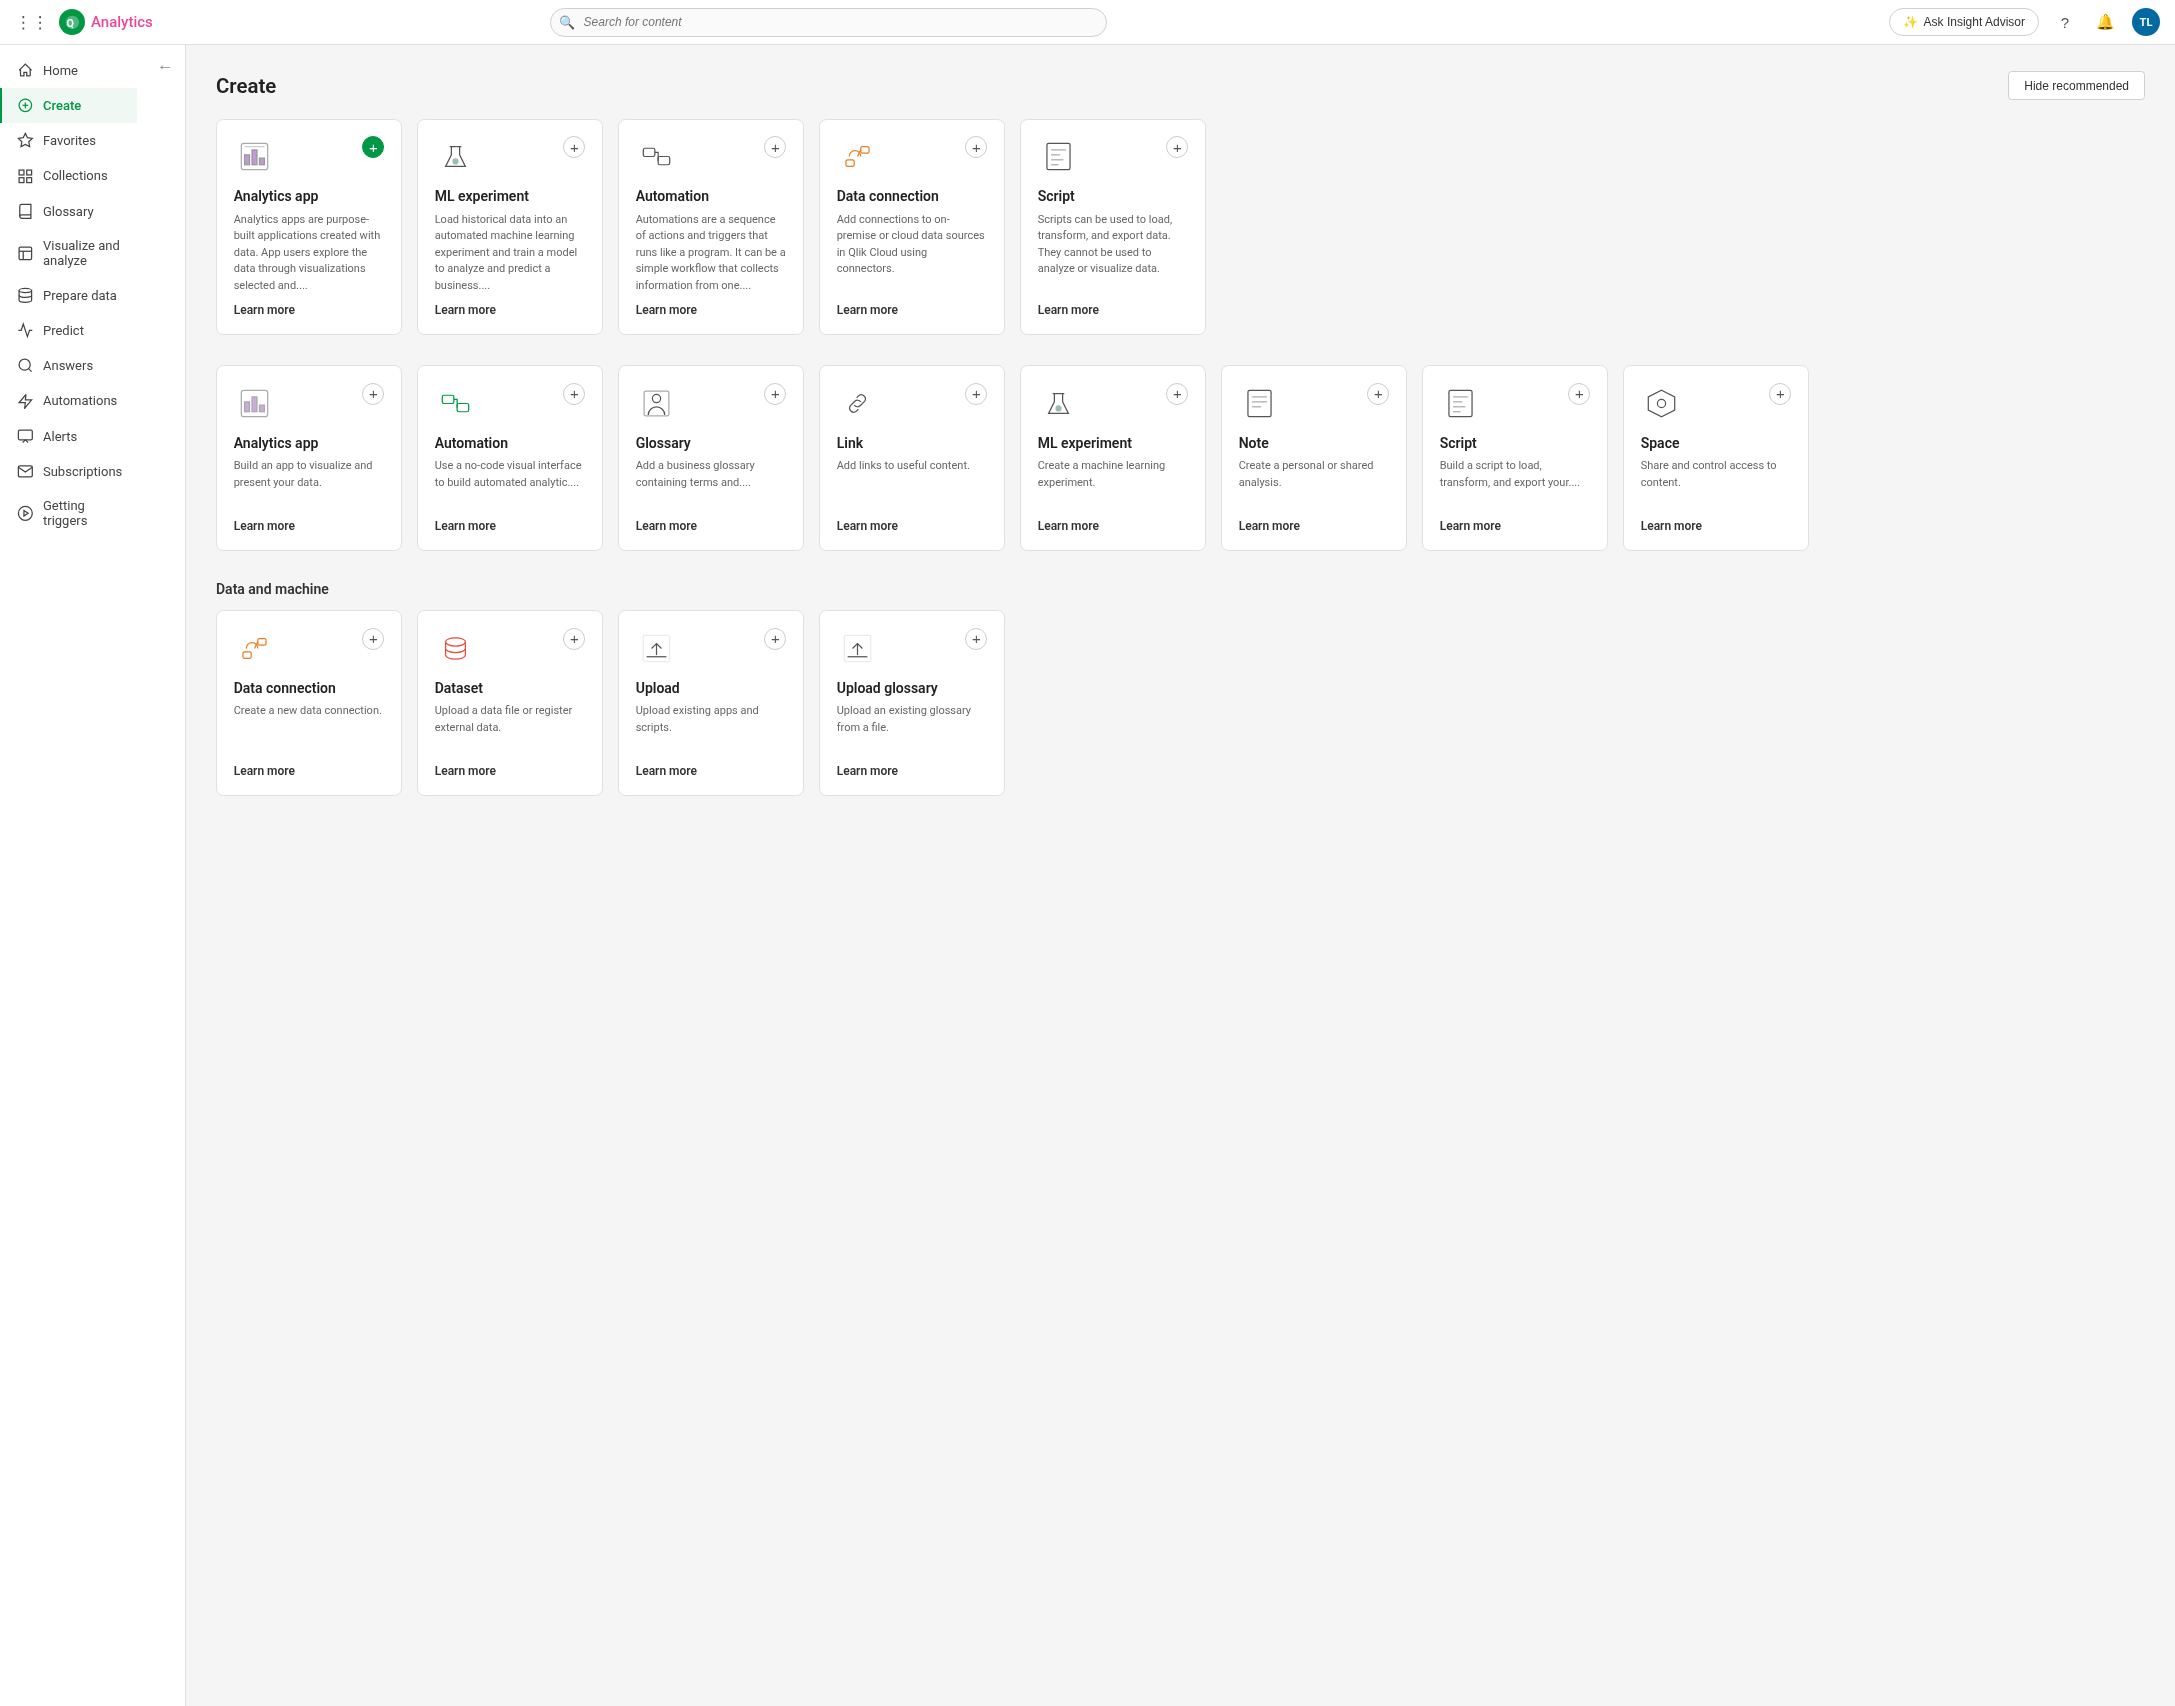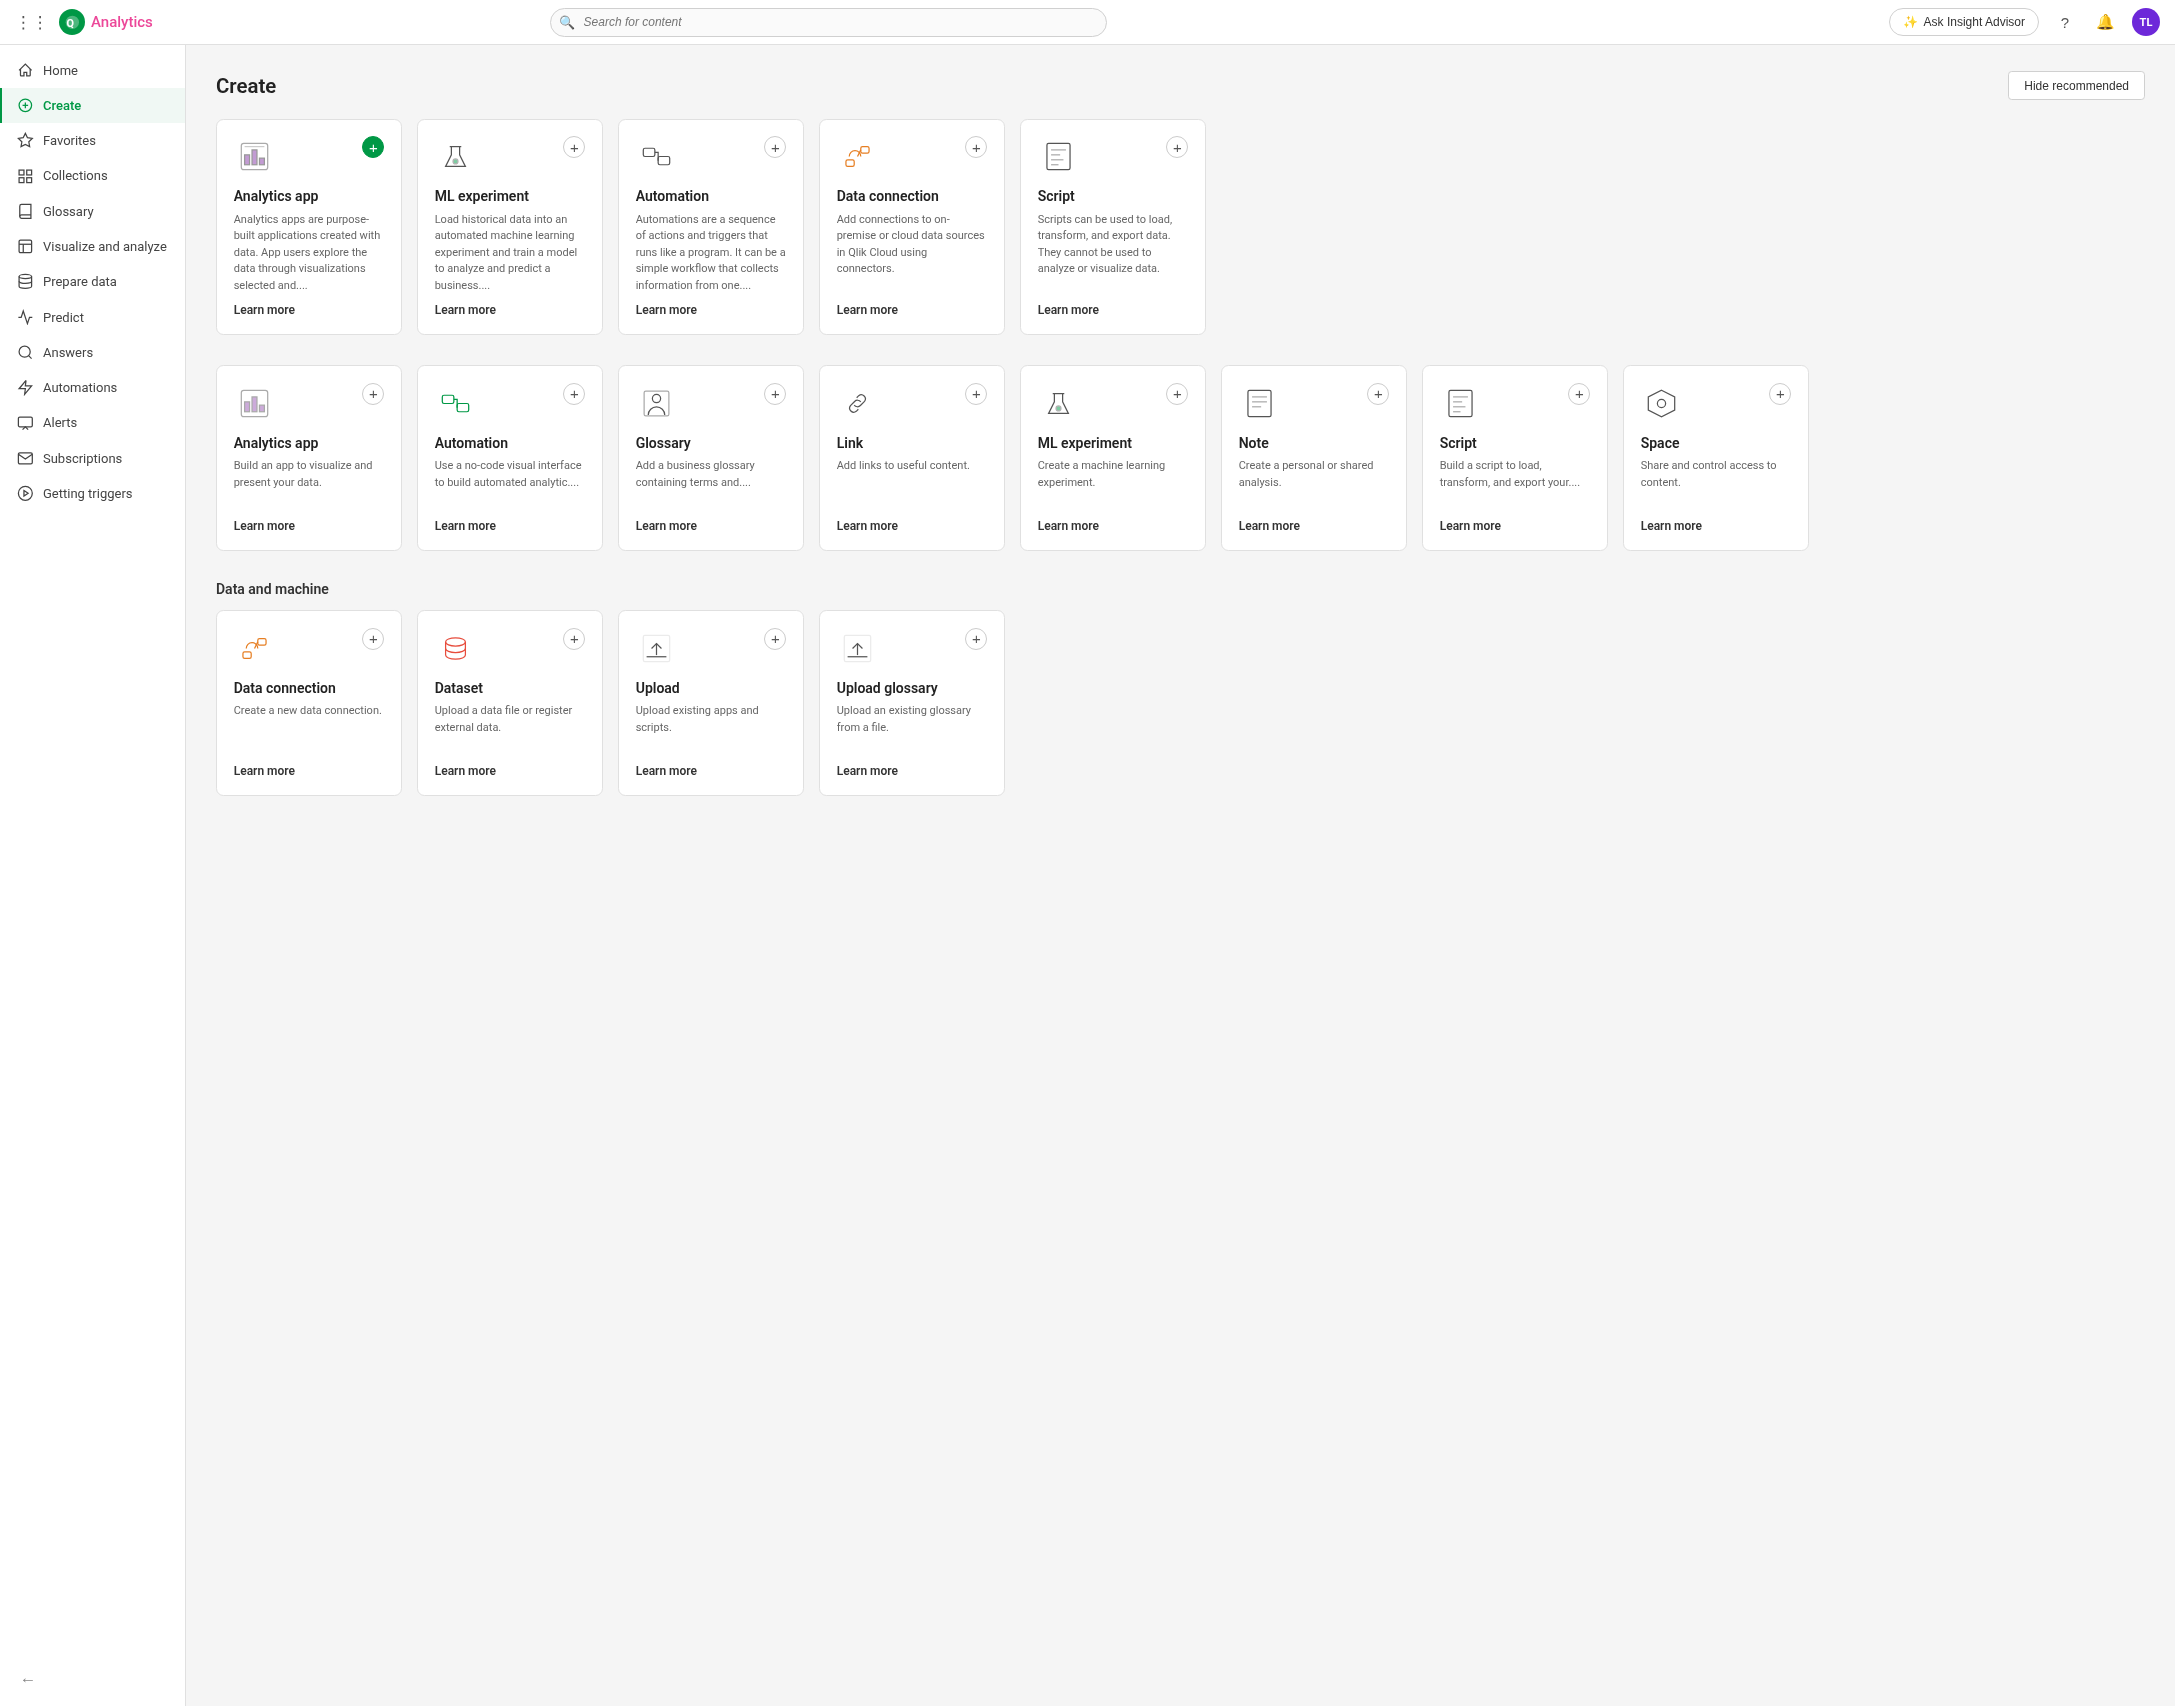--- a/index.html
+++ b/index.html
@@ -2,36 +2,36 @@
 <html style="font-size:15px"><head>
   <meta charset="utf-8">
   <style>
     * { box-sizing: border-box; margin: 0; padding: 0; }
     body { font-family: -apple-system, BlinkMacSystemFont, 'Segoe UI', Roboto, sans-serif; background: #f5f5f5; color: #333; font-size: 13px; }
 
     
     .app-layout { display: flex; flex-direction: column; height: 100vh; }
     .top-bar { display: flex; align-items: center; background: #fff; border-bottom: 0.9px solid #e0e0e0; padding: 0 15px; height: 45px; flex-shrink: 0; gap: 11px; }
     .main-layout { display: flex; flex: 1; overflow: hidden; }
-    .sidebar { width: 186px; background: #fff; border-right: 0.9px solid #e0e0e0; overflow-y: auto; flex-shrink: 0; display: flex; flex-direction: column; }
+    .sidebar { width: 186px; background: #fff; border-right: 0.9px solid #e0e0e0; overflow-y: auto; flex-shrink: 0; display: flex; }
     .content-area { flex: 1; overflow-y: auto; background: #f5f5f5; padding: 26px 30px; }
 
     
     .app-grid-icon { color: #555; font-size: 16.7px; cursor: pointer; }
     .qlik-logo { display: flex; align-items: center; gap: 5.6px; text-decoration: none; }
     .qlik-logo-circle { width: 26px; height: 26px; background: #009845; border-radius: 50%; display: flex; align-items: center; justify-content: center; }
     .qlik-logo-circle svg { fill: white; width: 16.7px; height: 16.7px; }
     .app-title { font-size: 15px; font-weight: 500; color: #ec4899; }
     .search-bar { flex: 1; max-width: 557px; margin: 0 auto; position: relative; }
     .search-bar input { width: 100%; padding: 6.5px 13px 6.5px 33px; border: 0.9px solid #d0d0d0; border-radius: 18.6px; font-size: 12px; background: #fafafa; outline: none; font-style: italic; }
     .search-icon-inner { position: absolute; left: 10.2px; top: 50%; transform: translateY(-50%); color: #888; font-size: 13px; }
     .top-bar-right { display: flex; align-items: center; gap: 11px; margin-left: auto; }
     .ask-insight-btn { display: flex; align-items: center; gap: 5.6px; padding: 5.6px 13px; border: 0.9px solid #d0d0d0; border-radius: 18.6px; background: #fff; cursor: pointer; font-size: 12px; color: #333; white-space: nowrap; }
     .top-icon-btn { width: 30px; height: 30px; border-radius: 50%; border: none; background: transparent; cursor: pointer; font-size: 15px; color: #555; display: flex; align-items: center; justify-content: center; }
-    .user-avatar { width: 28px; height: 28px; border-radius: 50%; background: #6d28d9; color: #fff; display: flex; align-items: center; justify-content: center; font-size: 11px; font-weight: 700; cursor: pointer; }
+    .user-avatar { width: 28px; height: 28px; border-radius: 50%; background: #0369a1; color: #fff; display: flex; align-items: center; justify-content: center; font-size: 11px; font-weight: 700; cursor: pointer; }
 
     
     .sidebar-nav { flex: 1; padding: 7.4px 0; }
     .sidebar-item { display: flex; align-items: center; gap: 9.3px; padding: 9.3px 15px; cursor: pointer; color: #444; font-size: 13px; border-left: 2.8px solid transparent; transition: background 0.15s; }
     .sidebar-item.active { color: #009845; border-left-color: #009845; background: #f0f8f4; font-weight: 500; }
     .sidebar-item svg { flex-shrink: 0; }
     .sidebar-footer { padding: 7.4px 15px 15px; }
     .sidebar-collapse-btn { cursor: pointer; color: #888; font-size: 16.7px; display: flex; align-items: center; justify-content: center; width: 26px; height: 26px; }
 
     

